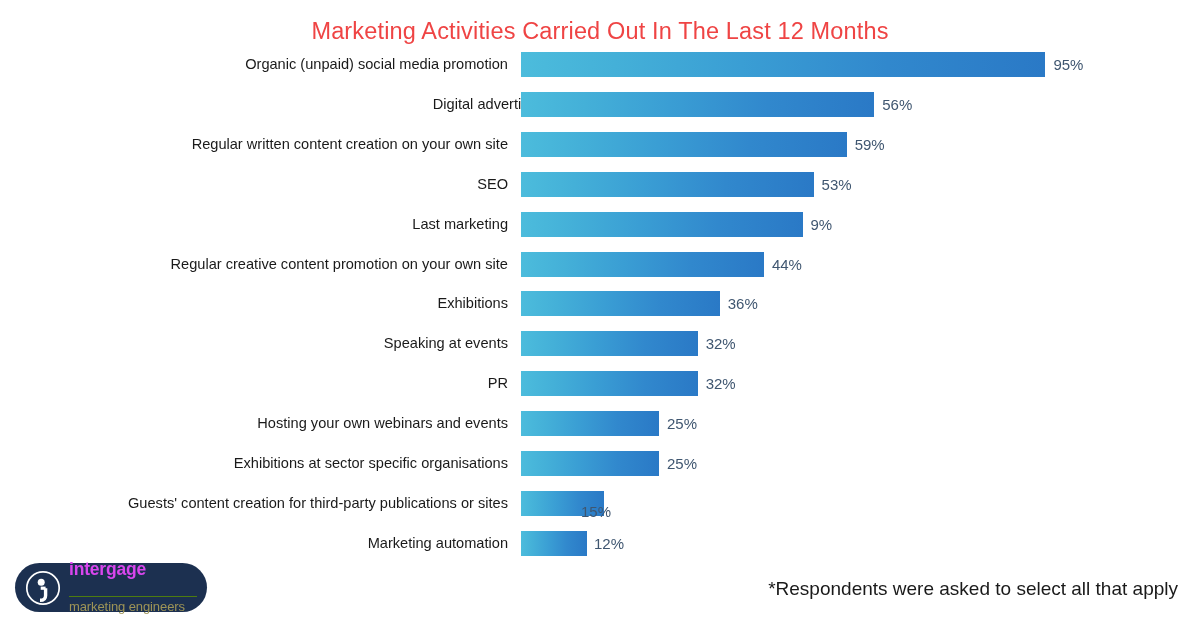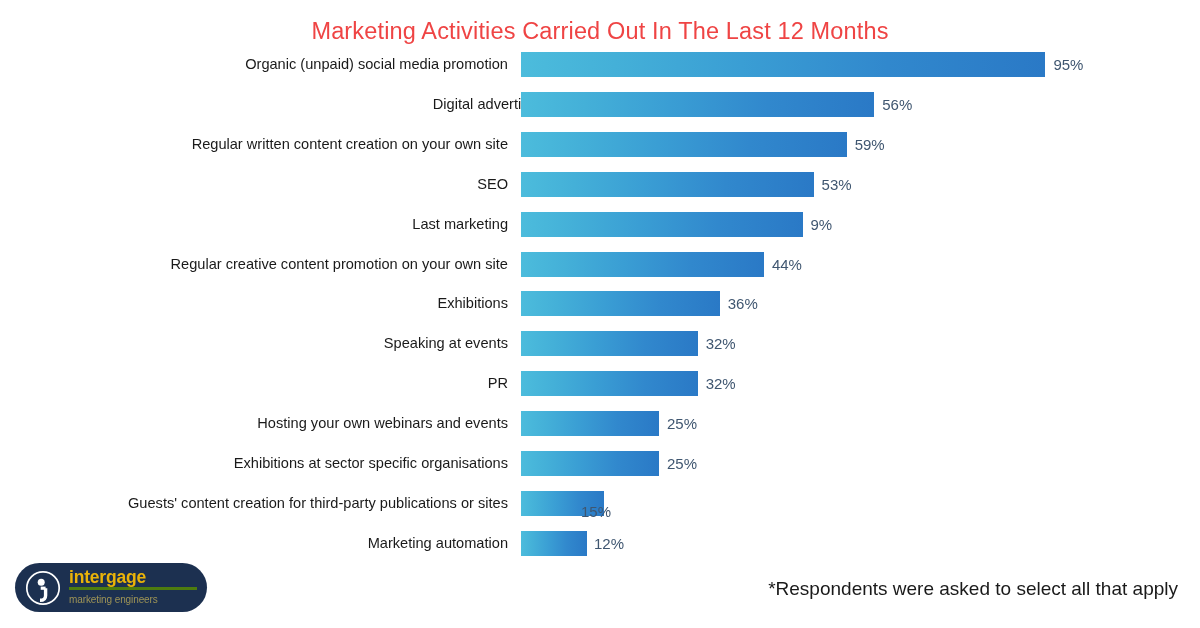--- a/index.html
+++ b/index.html
@@ -117,29 +117,29 @@
   }
   #logo-text {
     margin-left: 7px;
     display: flex;
     flex-direction: column;
     justify-content: center;
   }
   #logo-name {
     font-size: 17.5px;
     font-weight: bold;
-    color: #eab308;
+    color: #d946ef;
     letter-spacing: -0.2px;
     line-height: 19px;
-    border-bottom: 3px solid #4d7c0f;
-    padding-bottom: 0;
+    border-bottom: 1px solid #4d7c0f;
+    padding-bottom: 17px;
     width: 128px;
   }
   #logo-tagline {
-    font-size: 10px;
+    font-size: 13px;
     color: #9e9456;
     line-height: 17px;
     padding-top: 1px;
     letter-spacing: -0.1px;
   }
 </style>
 </head>
 <body>
 
 <div id="chart-figure">

